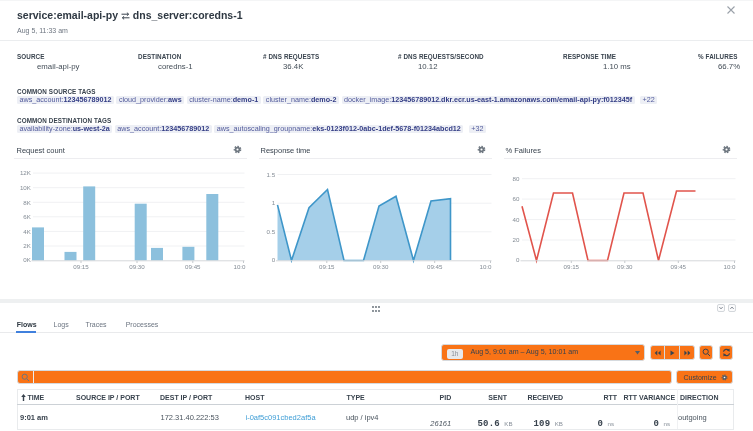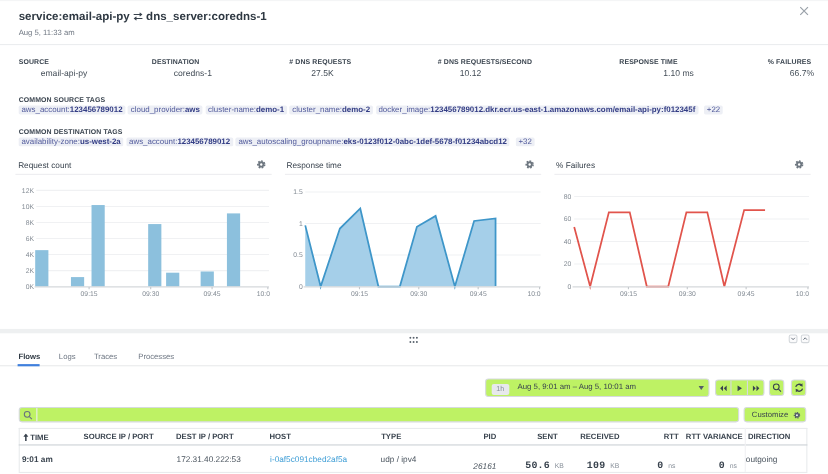--- a/index.html
+++ b/index.html
@@ -12,21 +12,21 @@
 .pill { font-size:7.2px; background:#edeff5; color:#515a9b; padding:0 2.5px; height:8.8px; line-height:8.6px; border-radius:1.5px; white-space:nowrap; }
 .pill b { color:#333d85; font-weight:bold; }
 .ctitle { font-size:7.5px; color:#39434e; }
 .tab { font-size:7px; color:#6b7480; }
 .hline { position:absolute; left:0; width:753px; height:1px; }
 .th { font-size:7px; font-weight:bold; color:#39434e; white-space:nowrap; }
 .td { font-size:7.5px; color:#4a545e; white-space:nowrap; }
 .num { font-size:9px; letter-spacing:0.2px; font-weight:bold; color:#39434e;font-family:Liberation Mono, monospace; }
 .unit { font-size:6.2px; color:#878f99; }
 .rt { text-align:right; }
-.btn { position:absolute; border:1px solid #d6dade; border-radius:3px; background:#bef264; }
+.btn { position:absolute; border:1px solid #d6dade; border-radius:3px; background:#f97316; }
 </style>
 </head>
 <body>
 <div id="app">
   <div class="hline" style="top:0; background:#f4f5f6;"></div>
 
   <div class="abs" style="left:17px; top:9px; font-size:10.5px; font-weight:bold; color:#2e3842;">service:email-api-py
     <svg width="9" height="8" viewBox="0 0 9 8" style="vertical-align:-1px; margin:0 0px;">
       <path d="M0.5 2.2 H7.4 M5.9 0.7 L7.7 2.2 L5.9 3.7" fill="none" stroke="#39434e" stroke-width="1"></path>
       <path d="M8.5 5.8 H1.6 M3.1 4.3 L1.3 5.8 L3.1 7.3" fill="none" stroke="#39434e" stroke-width="1"></path>
@@ -36,21 +36,21 @@
   <svg class="abs" style="left:726px; top:5px;" width="10" height="10" viewBox="0 0 10 10">
     <path d="M1.5 1.5 L8.5 8.5 M8.5 1.5 L1.5 8.5" stroke="#9aa1a9" stroke-width="1.1"></path>
   </svg>
   <div class="hline" style="top:40px; background:#ebedef;"></div>
 
   <div class="abs lbl" style="left:17px; top:52.5px;">SOURCE</div>
     <div class="abs val" style="left:17px; top:61.5px;">email-api-py</div>
   <div class="abs lbl" style="left:138px; top:52.5px;">DESTINATION</div>
     <div class="abs val" style="left:138px; top:61.5px;">coredns-1</div>
   <div class="abs lbl" style="left:263px; top:52.5px;"># DNS REQUESTS</div>
-    <div class="abs val" style="left:263px; top:61.5px;">27.5K</div>
+    <div class="abs val" style="left:263px; top:61.5px;">36.4K</div>
   <div class="abs lbl" style="left:398px; top:52.5px;"># DNS REQUESTS/SECOND</div>
     <div class="abs val" style="left:398px; top:61.5px;">10.12</div>
   <div class="abs lbl" style="left:563px; top:52.5px;">RESPONSE TIME</div>
     <div class="abs val" style="left:583px; top:61.5px;">1.10 ms</div>
   <div class="abs lbl" style="left:698px; top:52.5px;">% FAILURES</div>
     <div class="abs val" style="left:698px; top:61.5px;">66.7%</div>
 
   <div class="abs lbl" style="left:17px; top:87.5px;">COMMON SOURCE TAGS</div>
   <div class="abs pillrow" style="left:17px; top:95.5px;">
     <span class="pill">aws_account:<b>123456789012</b></span>

